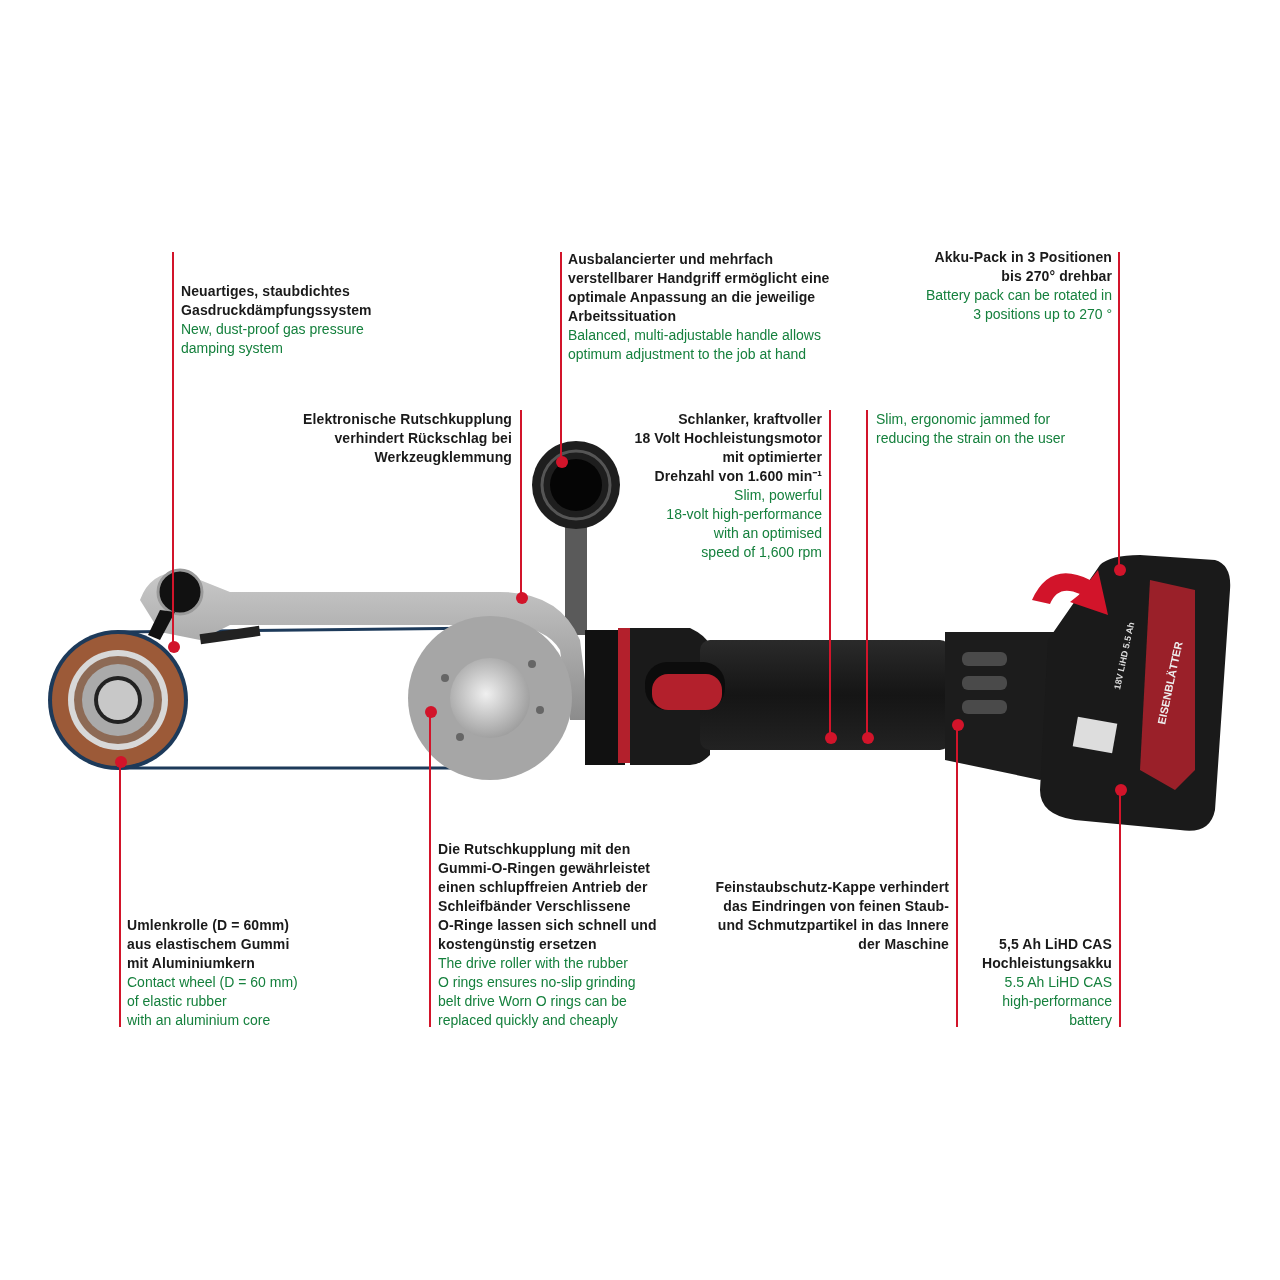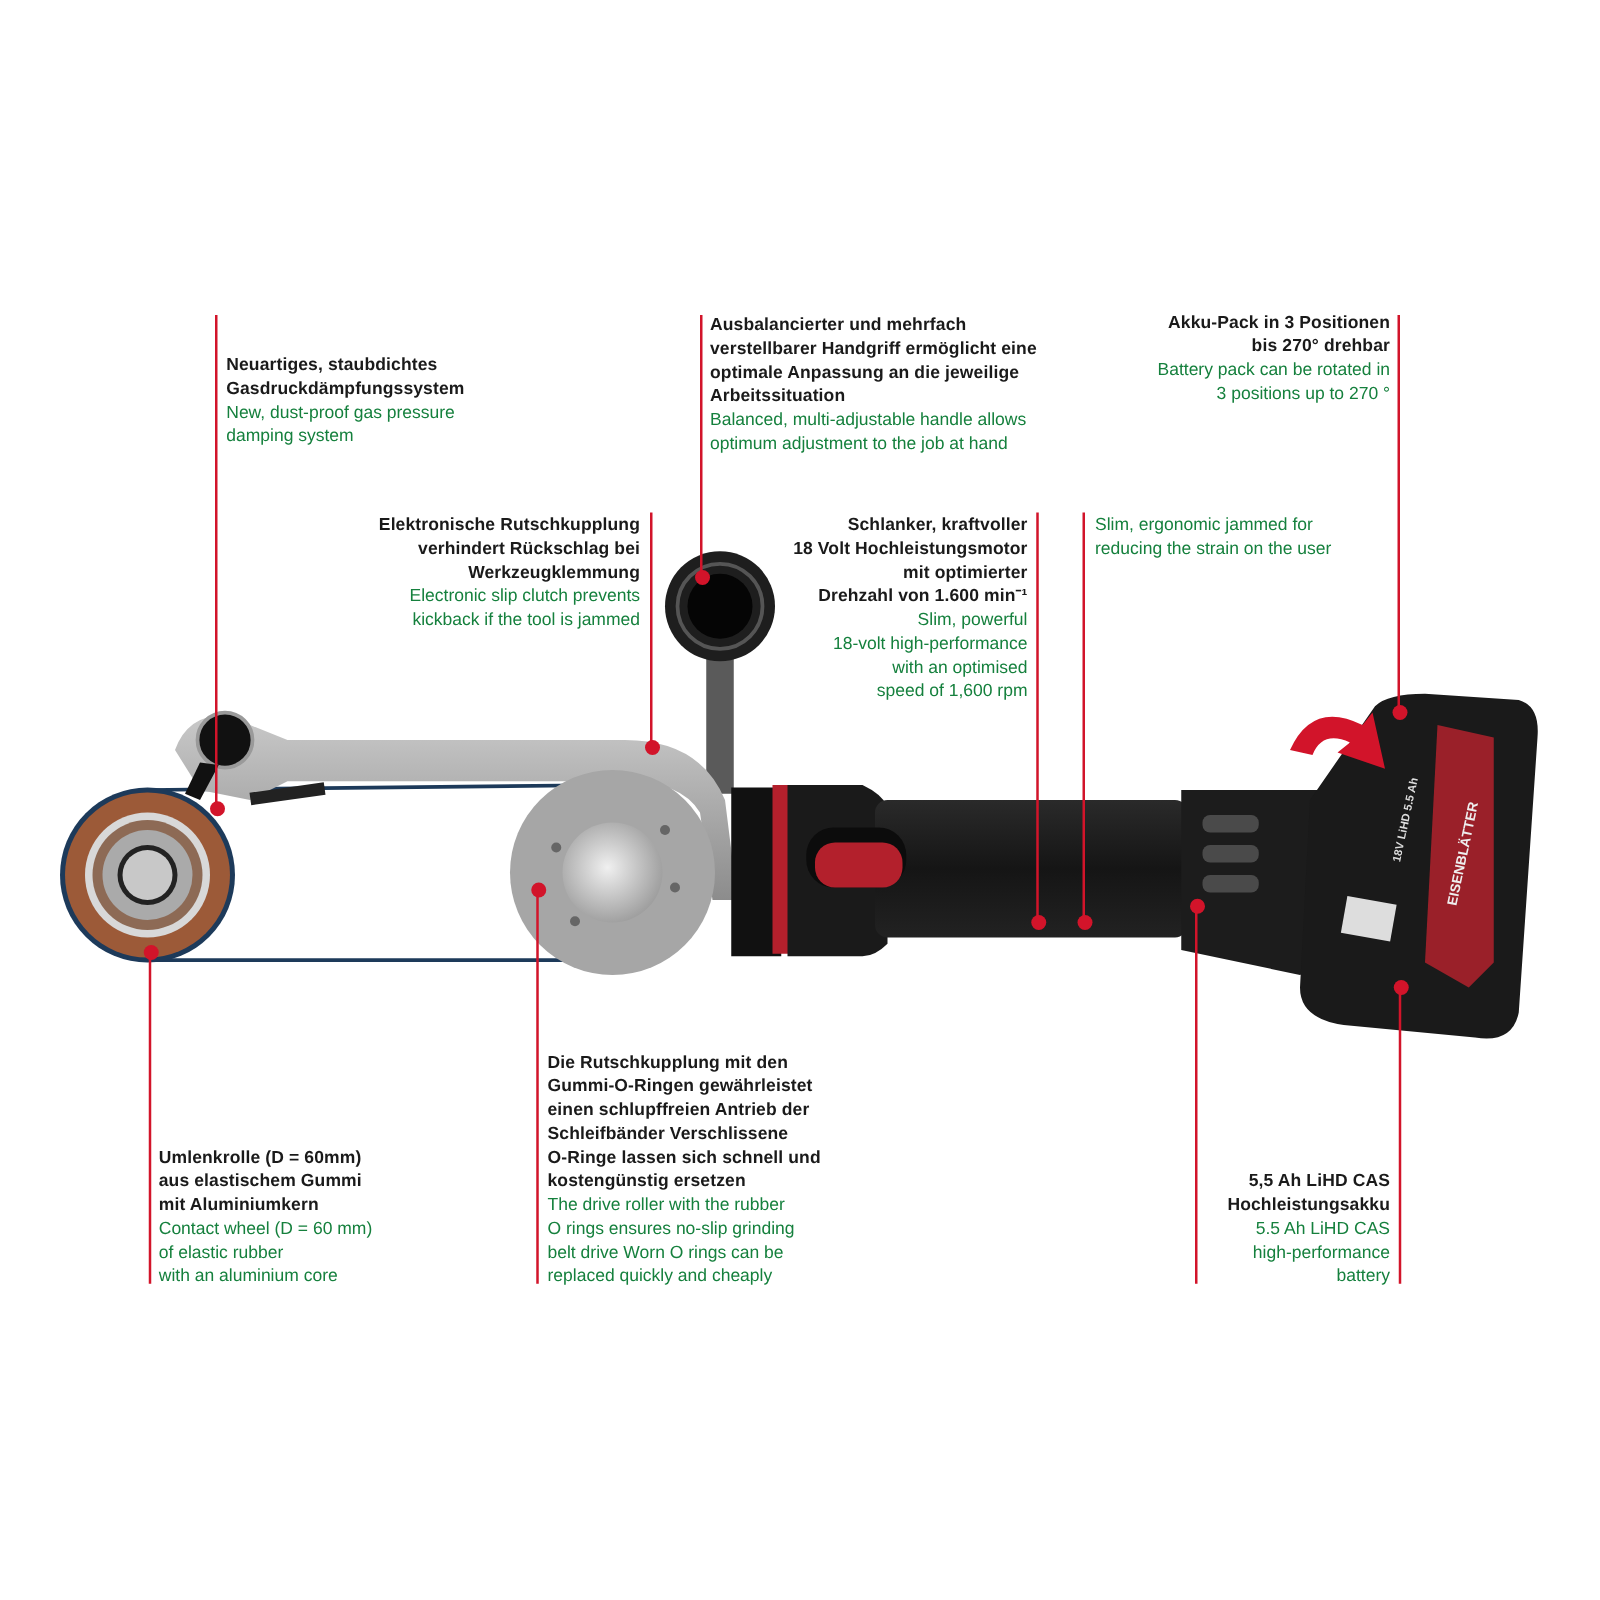--- a/index.html
+++ b/index.html
@@ -165,24 +165,20 @@
       <div>3 positions up to 270 °</div>
     </div>
 </div>
 
 <div class="callout right" style="right:768px;top:410px;">
   <div class="de">
       <div>Elektronische Rutschkupplung</div>
       <div>verhindert Rückschlag bei</div>
       <div>Werkzeugklemmung</div>
     </div>
-  <div class="en">
-      <div>Electronic slip clutch prevents</div>
-      <div>kickback if the tool is jammed</div>
-    </div>
 </div>
 
 <div class="callout right" style="right:458px;top:410px;">
   <div class="de">
       <div>Schlanker, kraftvoller</div>
       <div>18 Volt Hochleistungsmotor</div>
       <div>mit optimierter</div>
       <div>Drehzahl von 1.600 min⁻¹</div>
     </div>
   <div class="en">
@@ -224,20 +220,26 @@
     </div>
   <div class="en">
       <div>The drive roller with the rubber</div>
       <div>O rings ensures no-slip grinding</div>
       <div>belt drive Worn O rings can be</div>
       <div>replaced quickly and cheaply</div>
     </div>
 </div>
 
 <div class="callout right" style="right:331px;top:878px;">
+  <div class="de">
+      <div>Feinstaubschutz-Kappe verhindert</div>
+      <div>das Eindringen von feinen Staub-</div>
+      <div>und Schmutzpartikel in das Innere</div>
+      <div>der Maschine</div>
+    </div>
 </div>
 
 <div class="callout right" style="right:168px;top:935px;">
   <div class="de">
       <div>5,5 Ah LiHD CAS</div>
       <div>Hochleistungsakku</div>
     </div>
   <div class="en">
       <div>5.5 Ah LiHD CAS</div>
       <div>high-performance</div>

